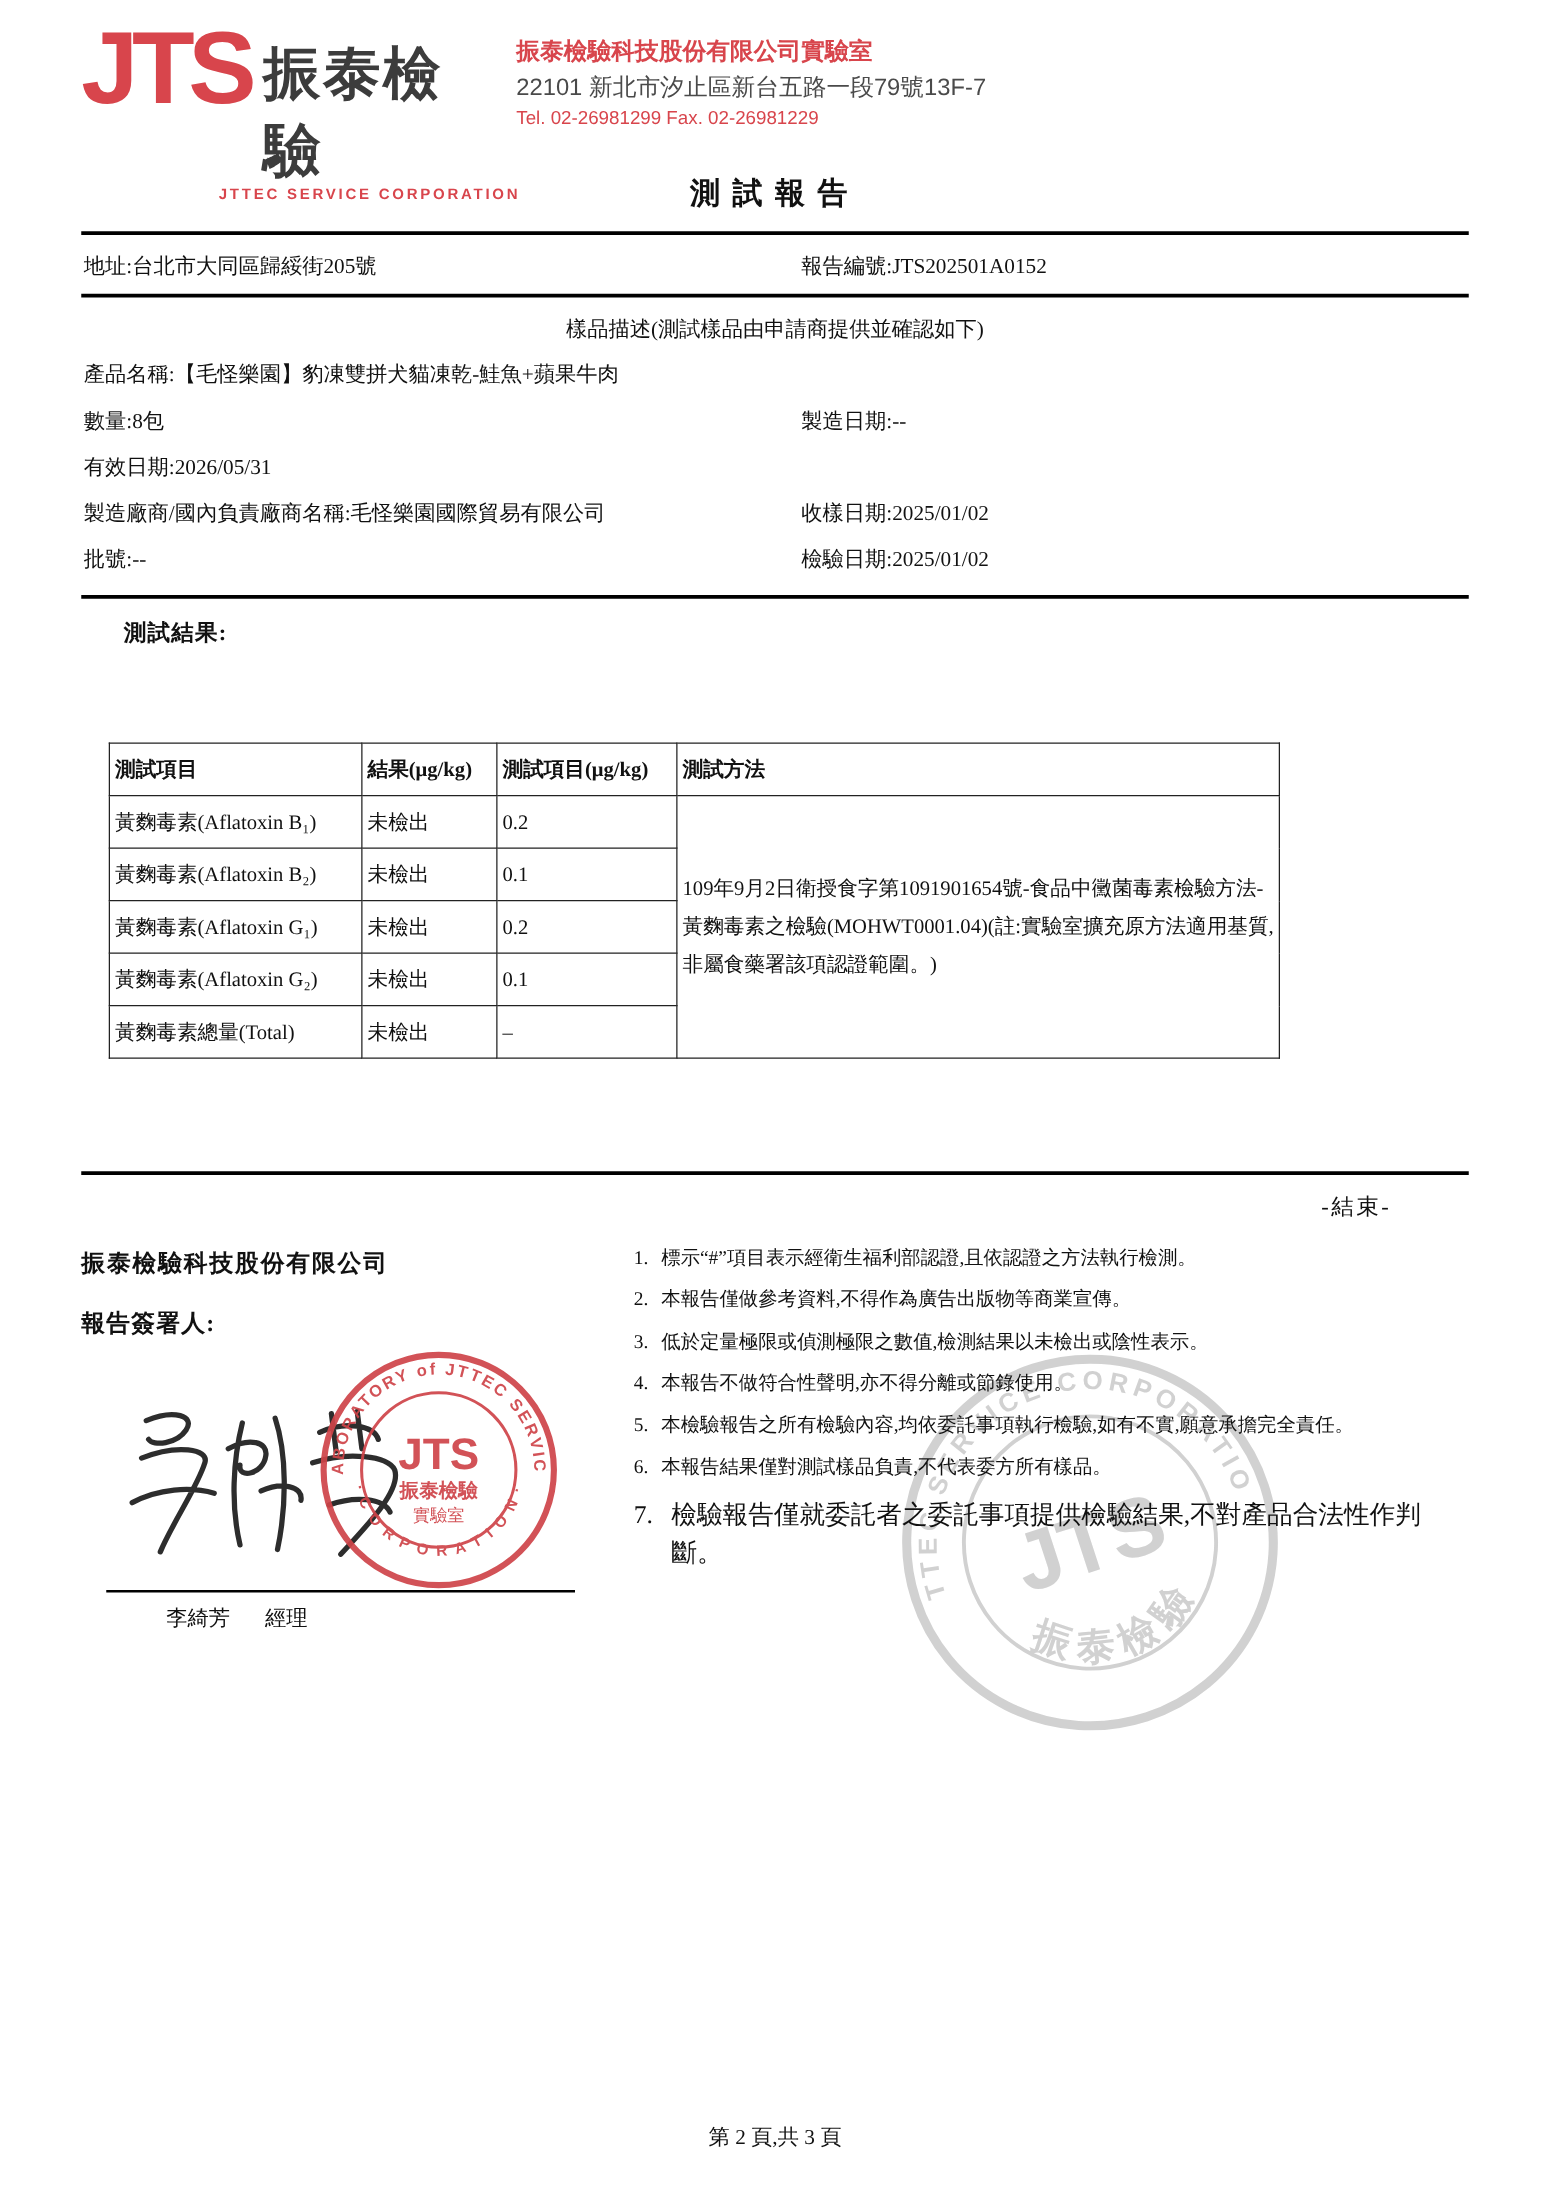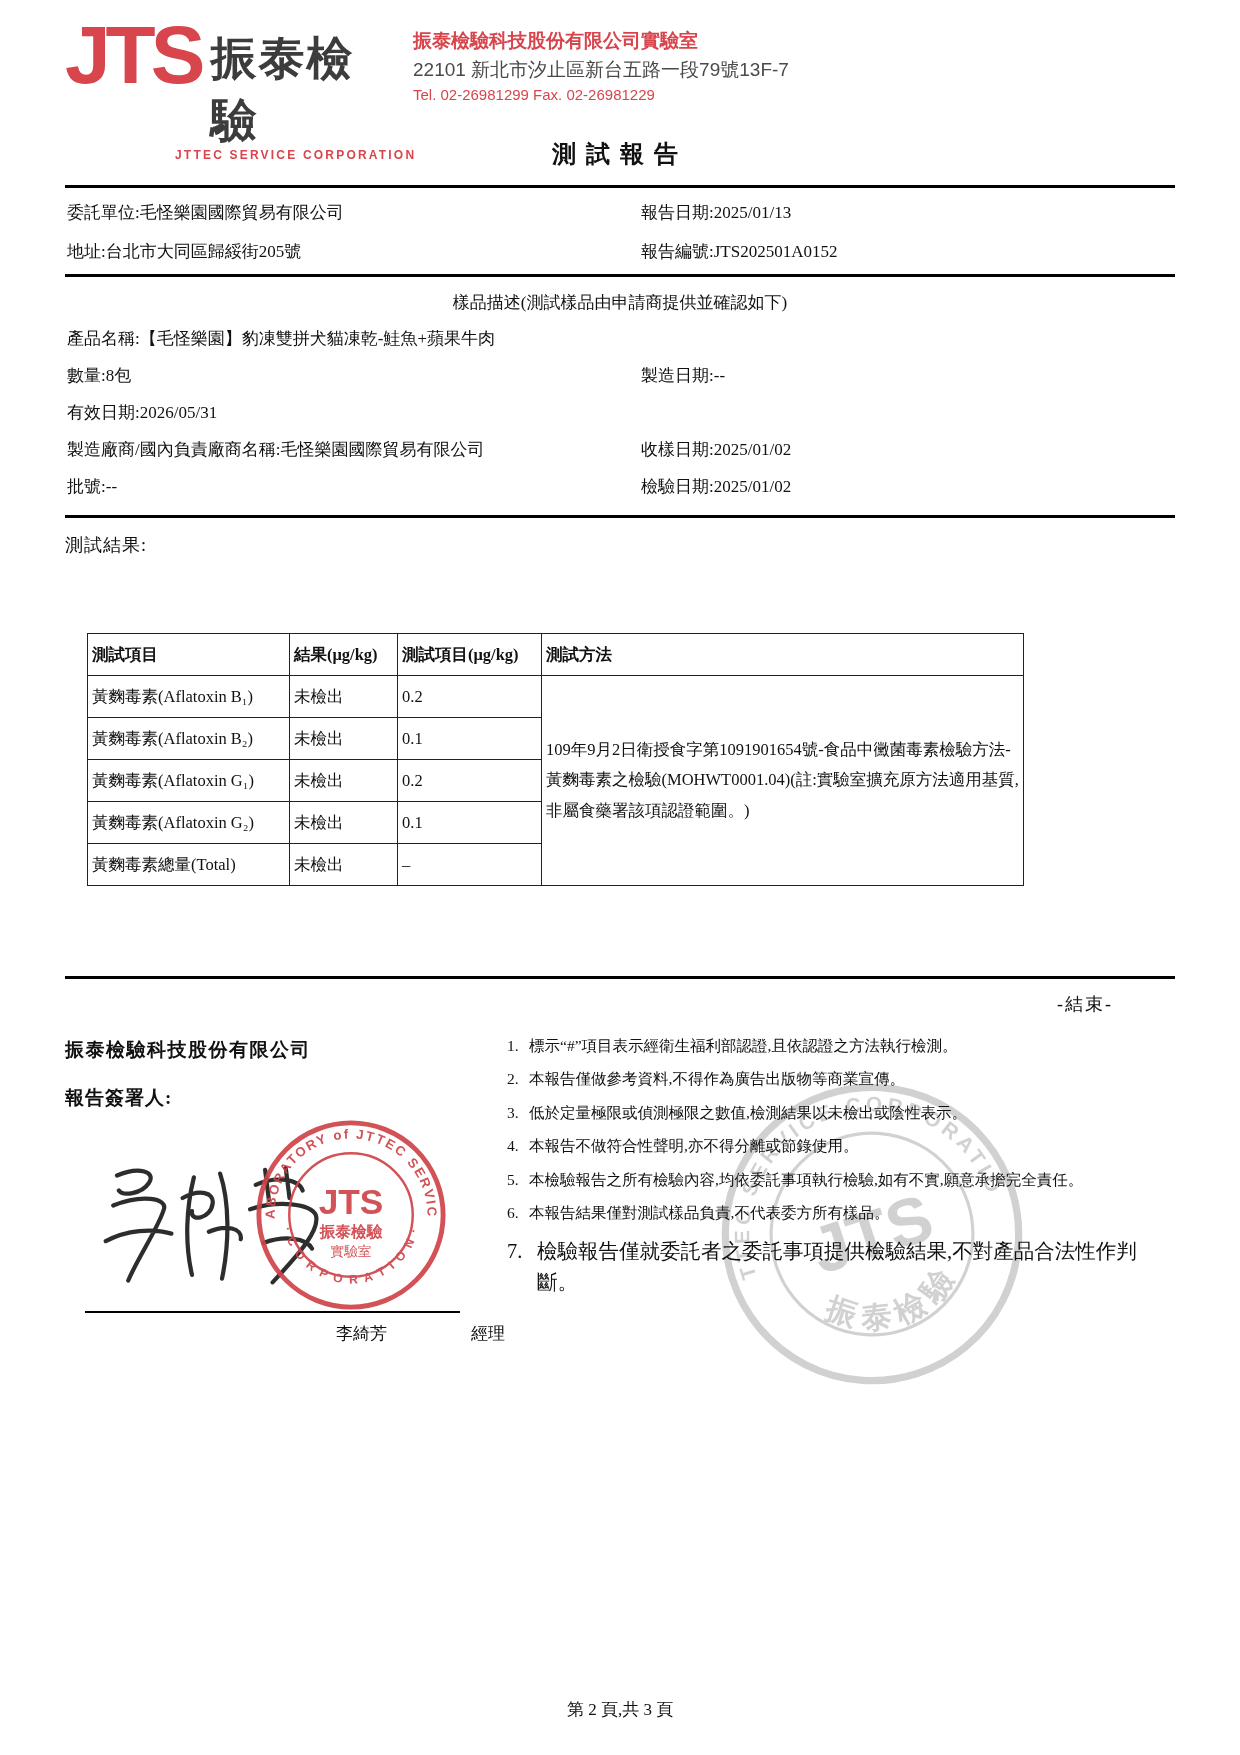--- a/index.html
+++ b/index.html
@@ -41,21 +41,21 @@
   
   .info-section{padding:5px 2px 3px;}
   .info-row{display:flex;font-size:17px;padding:8px 0;}
   .cell-l{width:574px;flex:none;}
   .cell-r{flex:1;}
   
   .sample-section{padding:8px 2px 10px;}
   .sample-heading{font-size:17px;padding:6px 0;text-align:center;}
   .sample-row{display:flex;font-size:17px;padding:7px 0;}
   
-  .results-label{font-size:18px;font-weight:normal;margin-top:15px;letter-spacing:1px;}
+  .results-label{font-size:18px;font-weight:bold;margin-top:15px;letter-spacing:1px;margin-left:34px;}
   .results-table{border-collapse:collapse;table-layout:fixed;width:936px;margin:76px 0 0 22px;}
   .results-table th,.results-table td{
     border:1.5px solid #222;text-align:left;vertical-align:middle;
     font-size:16.5px;height:42px;padding:0 4px;
   }
   .results-table th{font-weight:bold;}
   .col-item{width:202px;}
   .col-result{width:108px;}
   .col-limit{width:144px;}
   .col-method{width:482px;}
@@ -64,21 +64,21 @@
   
   .end-mark{text-align:right;font-size:18px;margin-top:13px;letter-spacing:2px;transform:translateX(-62px);}
   .bottom{display:flex;margin-top:13px;position:relative;z-index:2;}
   .bottom-left{width:440px;flex:none;position:relative;}
   .company-name{font-size:19px;font-weight:bold;margin-top:8px;letter-spacing:1.5px;}
   .signer-label{font-size:19px;font-weight:bold;margin-top:22px;letter-spacing:1px;}
   .sig-area{position:relative;height:200px;}
   .sig-svg{position:absolute;left:12px;top:42px;width:290px;height:150px;}
   .stamp{position:absolute;left:188px;top:6px;width:196px;height:196px;opacity:.92;}
   .sig-line{border-top:2px solid #000;width:375px;margin-left:20px;}
-  .signer-names{display:flex;gap:84px;font-size:17px;margin:9px 0 0 68px;justify-content:flex-end;}
+  .signer-names{display:flex;gap:28px;font-size:17px;margin:9px 0 0 68px;}
   .bottom-right{flex:1;padding-left:2px;padding-top:6px;}
   .note{display:flex;font-size:15.5px;line-height:1.45;margin-bottom:11px;}
   .note-num{flex:none;width:22px;}
   .note-text{flex:1;}
   .note.note-large{font-size:20.5px;line-height:1.5;margin-top:2px;}
   .note.note-large .note-num{width:30px;}
   
   .watermark{
     position:absolute;left:716px;top:1078px;width:312px;height:312px;
     transform:rotate(-18deg);opacity:.8;z-index:1;pointer-events:none;
@@ -103,24 +103,20 @@
       <div class="l1">振泰檢驗科技股份有限公司實驗室</div>
       <div class="l2">22101 新北市汐止區新台五路一段79號13F-7</div>
       <div class="l3">Tel. 02-26981299  Fax. 02-26981229</div>
     </div>
   </div>
 
   <div class="doc-title">測試報告</div>
   <div class="rule r1"></div>
 
   <div class="info-section">
-    <div class="info-row">
-      <span class="cell-l"><span>委託單位:</span><span>毛怪樂園國際貿易有限公司</span></span>
-      <span class="cell-r"><span>報告日期:</span><span>2025/01/13</span></span>
-    </div>
     <div class="info-row">
       <span class="cell-l"><span>地址:</span><span>台北市大同區歸綏街205號</span></span>
       <span class="cell-r"><span>報告編號:</span><span>JTS202501A0152</span></span>
     </div>
   </div>
   <div class="rule"></div>
 
   <div class="sample-section">
     <div class="sample-heading">樣品描述(測試樣品由申請商提供並確認如下)</div>
     <div class="sample-row">

